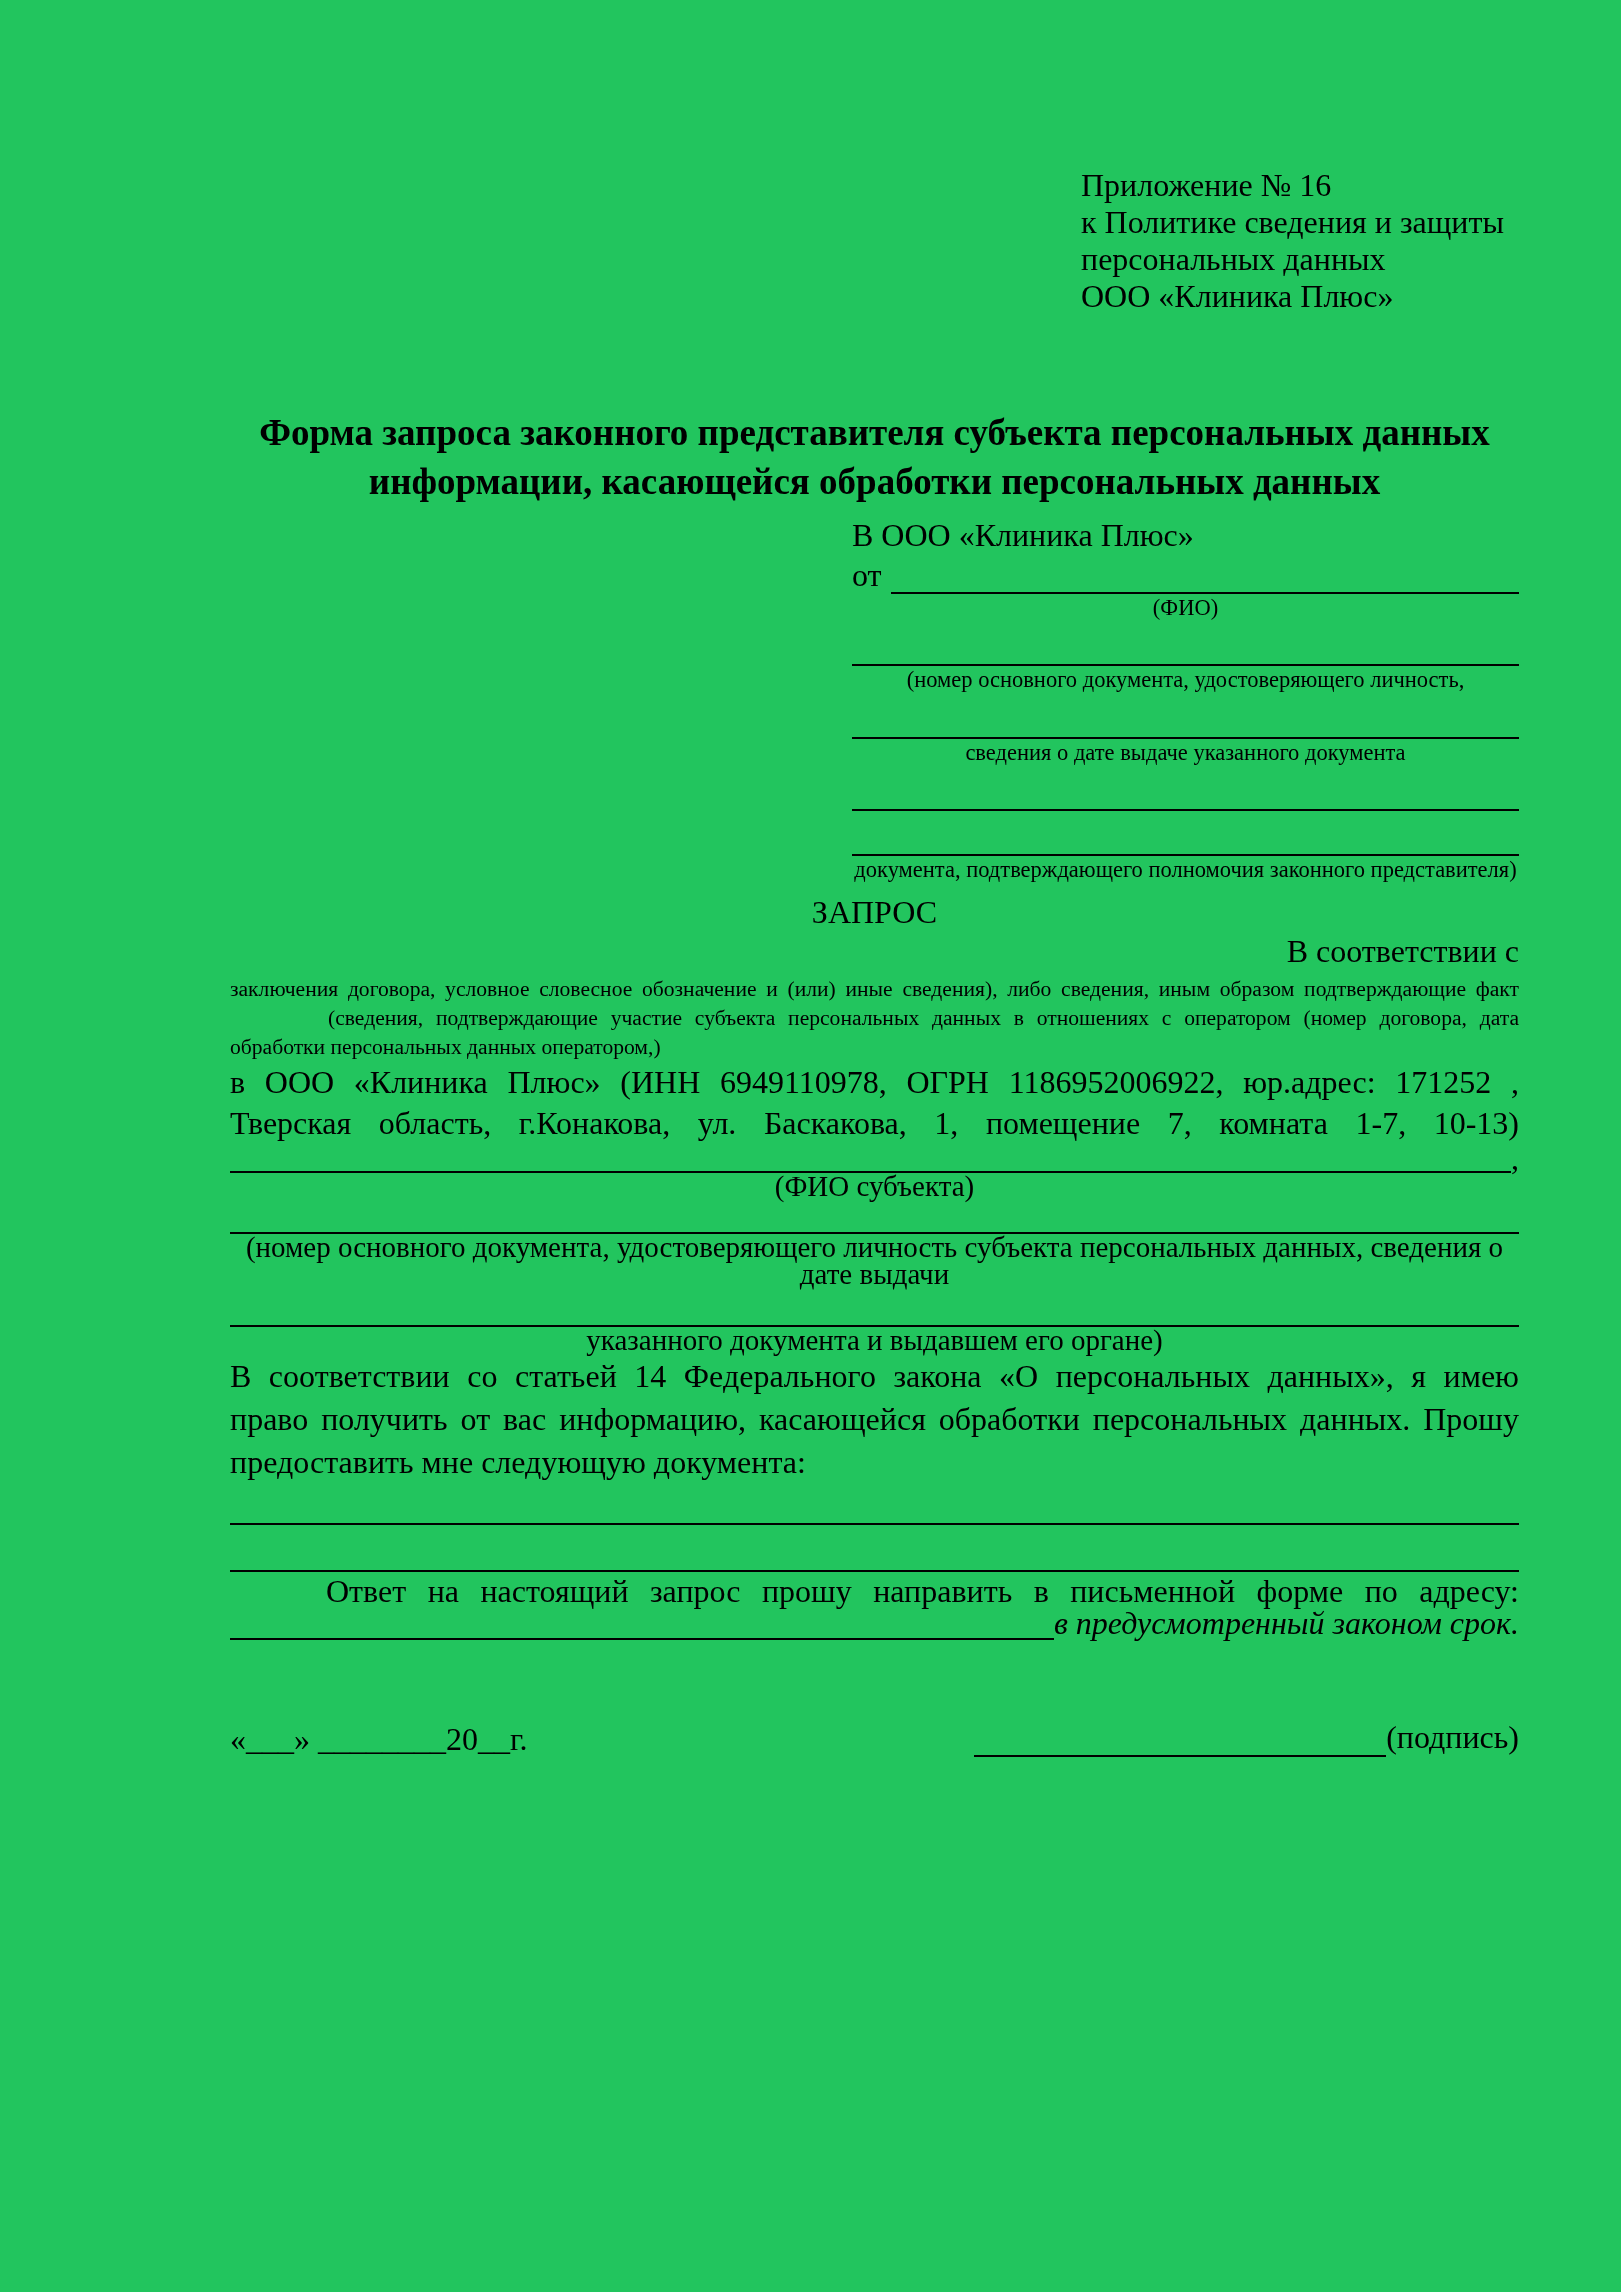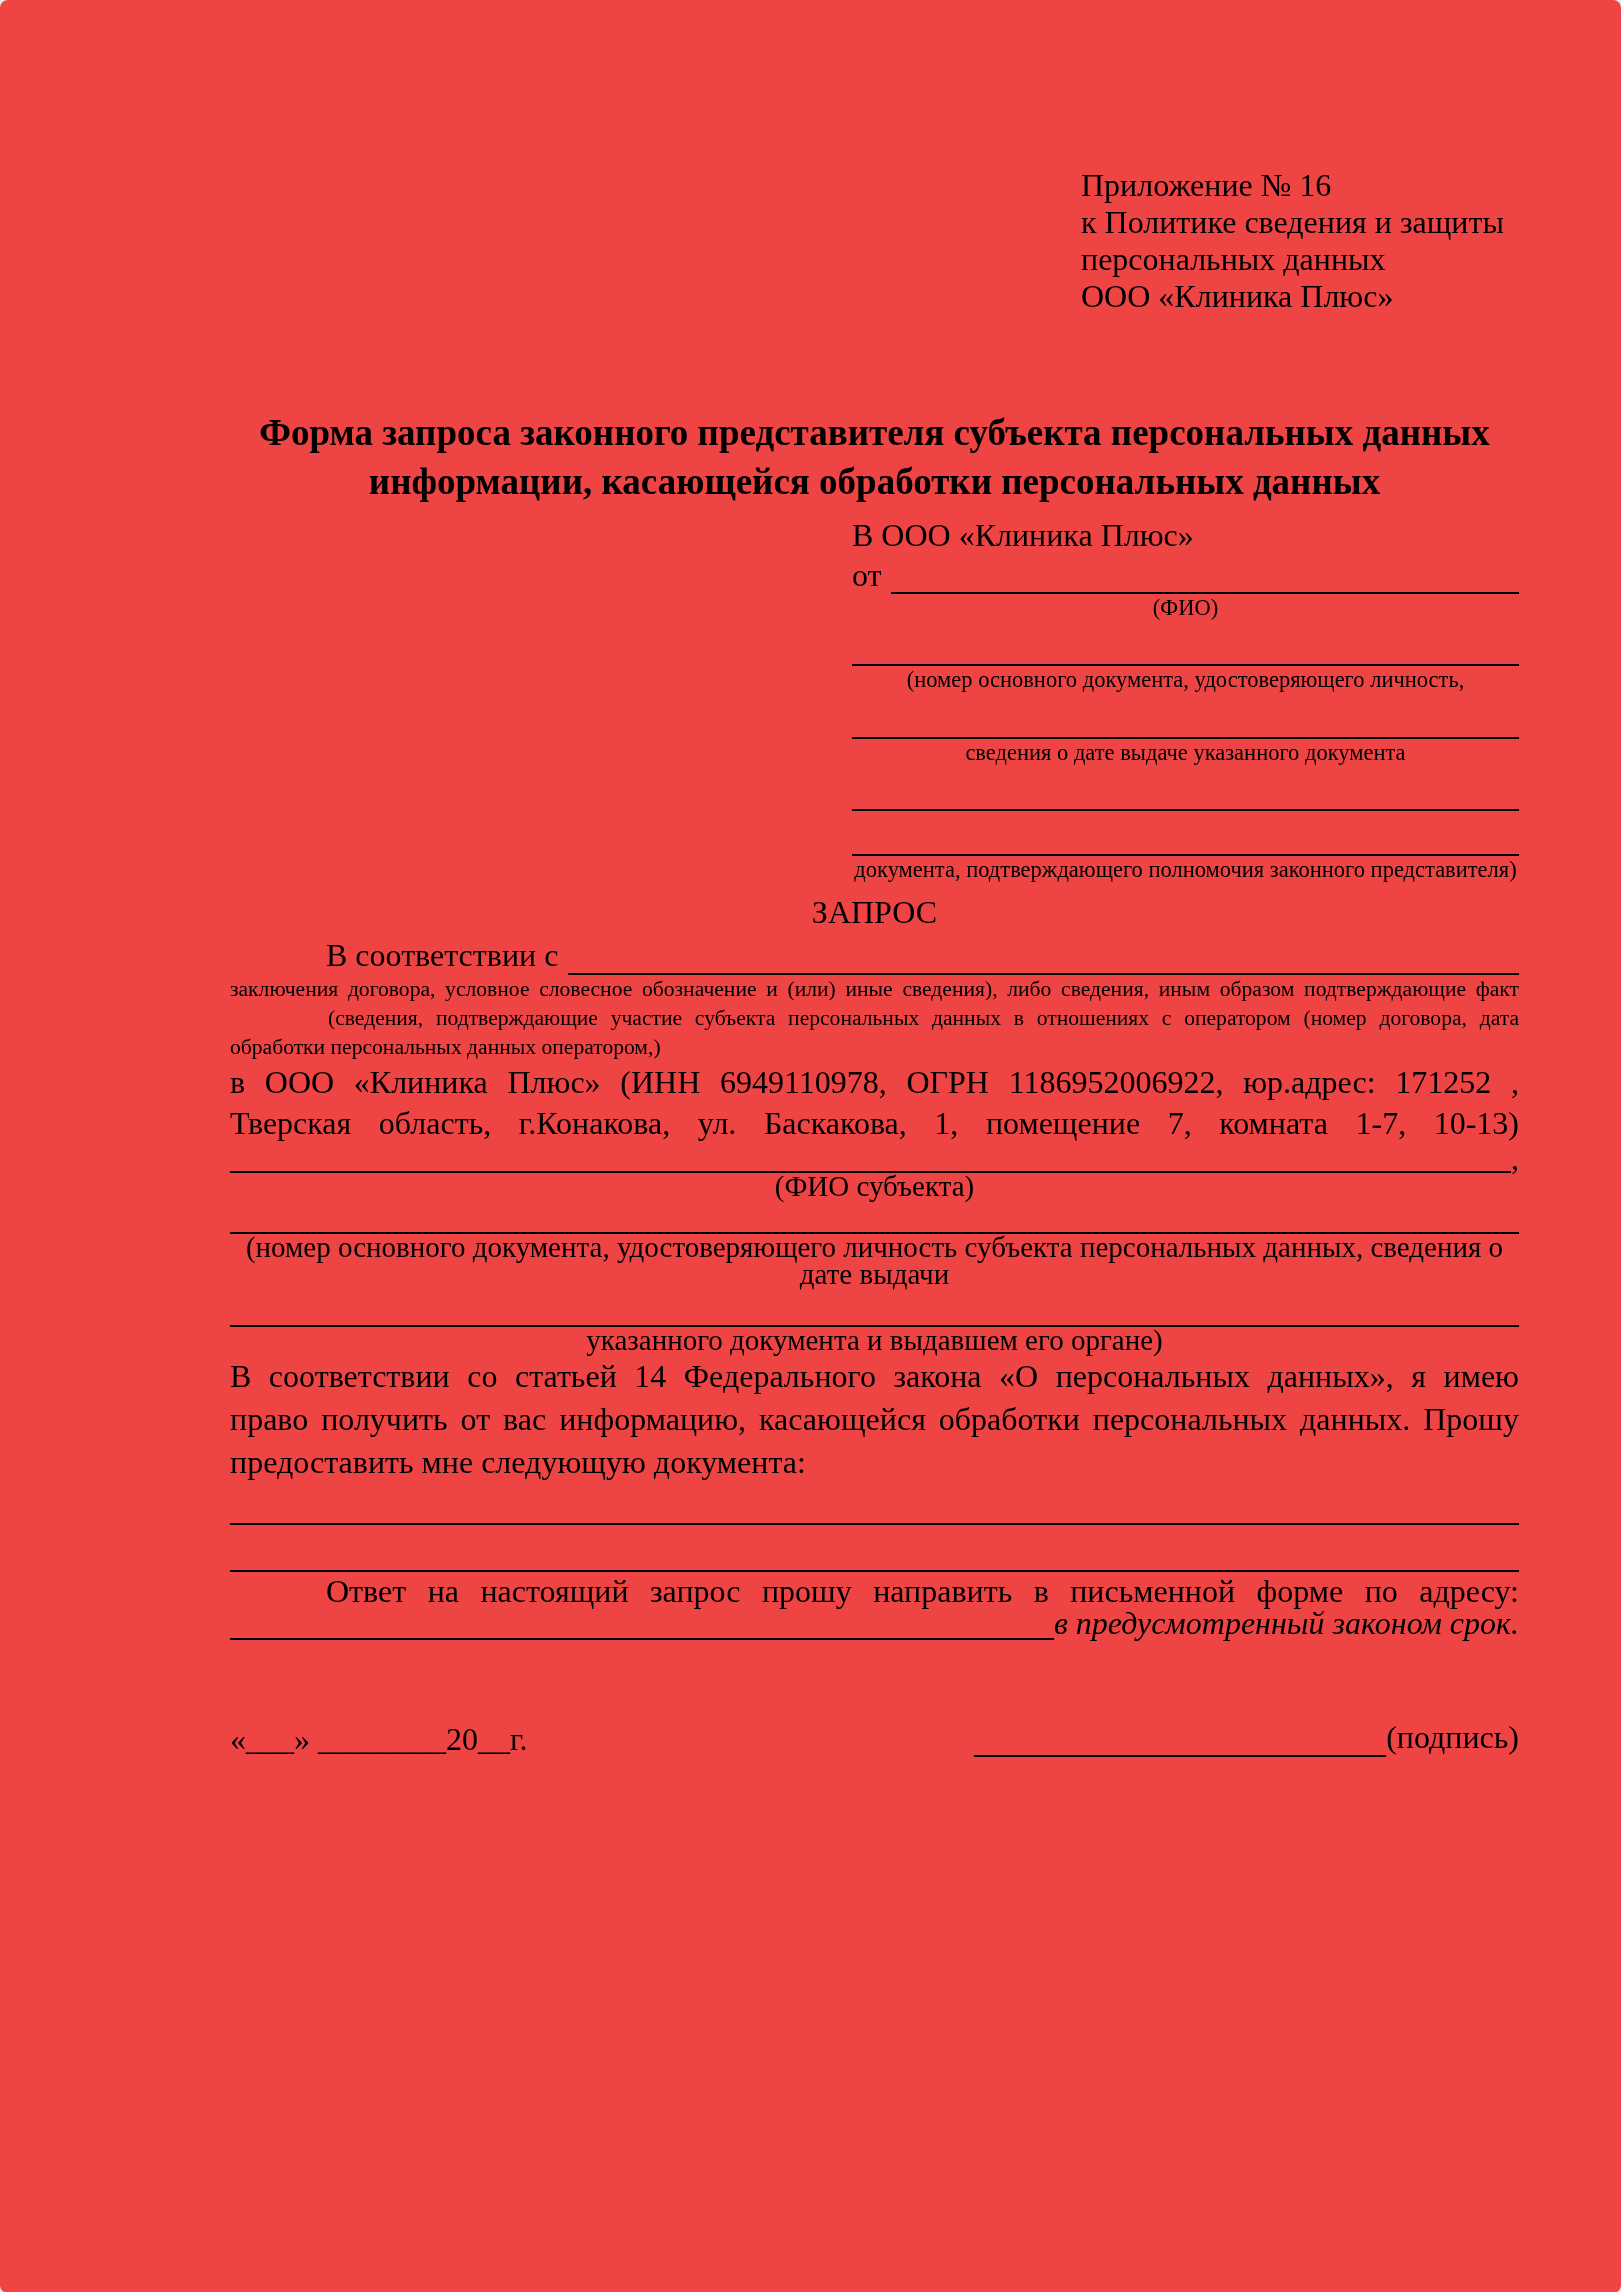--- a/index.html
+++ b/index.html
@@ -4,25 +4,24 @@
 <style>
   html, body {
     margin: 0;
     padding: 0;
     background: #e8e8e8;
   }
   .page {
     position: relative;
     width: 1621px;
     height: 2293px;
-    background: #ef4444;
+    background: #22c55e;
     color: #000000;
     font-family: "Liberation Serif", "DejaVu Serif", serif;
     overflow: hidden;
-    border-radius: 8px;
   }
   .content {
     position: absolute;
     left: 230px;
     top: 0;
     width: 1289px;
     display: flex;
     flex-direction: column;
   }
   
@@ -83,20 +82,21 @@
     width: 100%;
     text-align: center;
     font-size: 32px;
     line-height: 39px;
   }
   .lead-row {
     display: flex;
     height: 43px;
     align-items: flex-end;
     font-size: 32px;
+    flex-direction: column;
   }
   .lead-row .lead-word {
     margin-left: 96px;
     line-height: 39px;
     white-space: nowrap;
   }
   .small-caption {
     font-size: 21.6px;
     line-height: 29px;
   }

